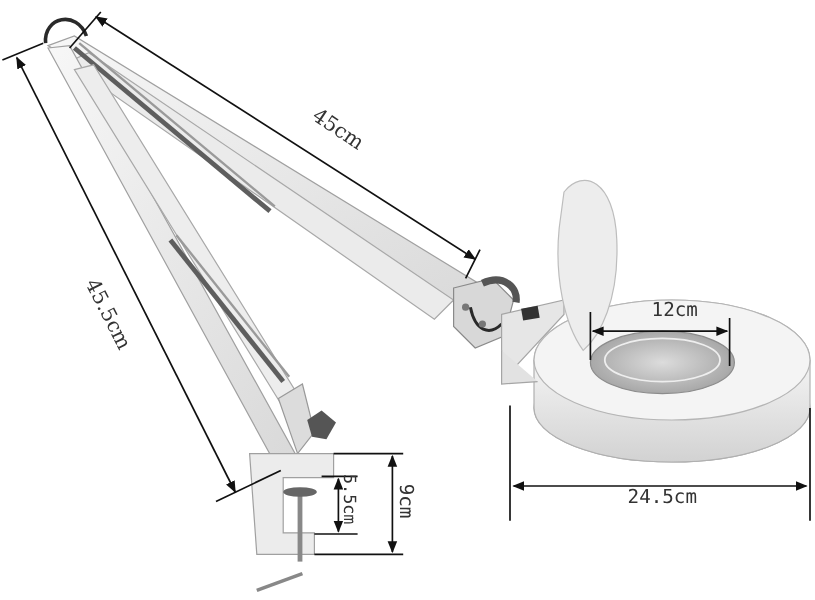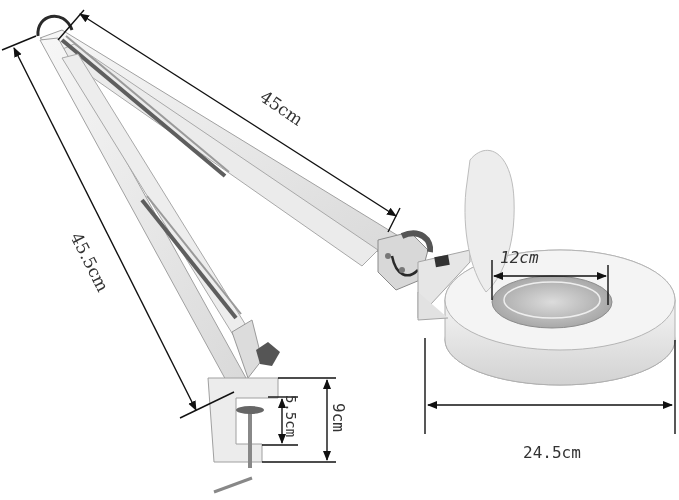--- a/index.html
+++ b/index.html
@@ -108,17 +108,17 @@
     </g>
     <g stroke="#111" stroke-width="1.4">
       <line x1="268" y1="397" x2="298" y2="397"></line>
       <line x1="262" y1="445" x2="298" y2="445"></line>
       <line x1="282" y1="399" x2="282" y2="443" marker-start="url(#arrS)" marker-end="url(#arr)"></line>
     </g>
   </svg>
 
   <div class="dim-label" style="left:258px;top:98px;transform:rotate(34deg);">45cm</div>
   <div class="dim-label" style="left:58px;top:252px;transform:rotate(63deg);">45.5cm</div>
-  <div class="dim-label mono" style="left:500px;top:248px;font-style:italic;">12cm</div>
-  <div class="dim-label mono" style="left:523px;top:443px;text-align:right;">24.5cm</div>
+  <div class="dim-label mono" style="left:543px;top:248px;">12cm</div>
+  <div class="dim-label mono" style="left:523px;top:404px;text-align:right;">24.5cm</div>
   <div class="dim-label mono" style="left:324px;top:408px;transform:rotate(90deg);">9cm</div>
   <div class="dim-label mono" style="left:270px;top:408px;transform:rotate(90deg);font-size:14px;">5.5cm</div>
 </div>
 
 </body></html>

